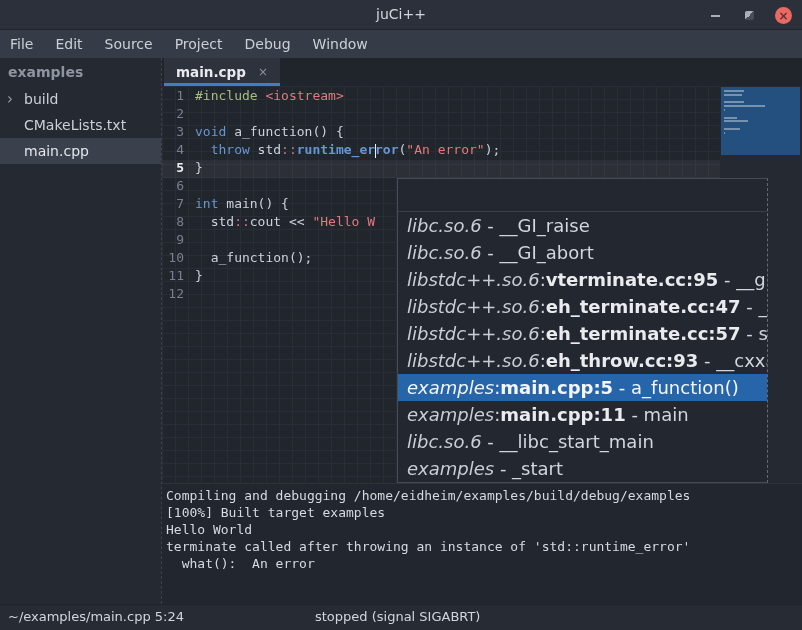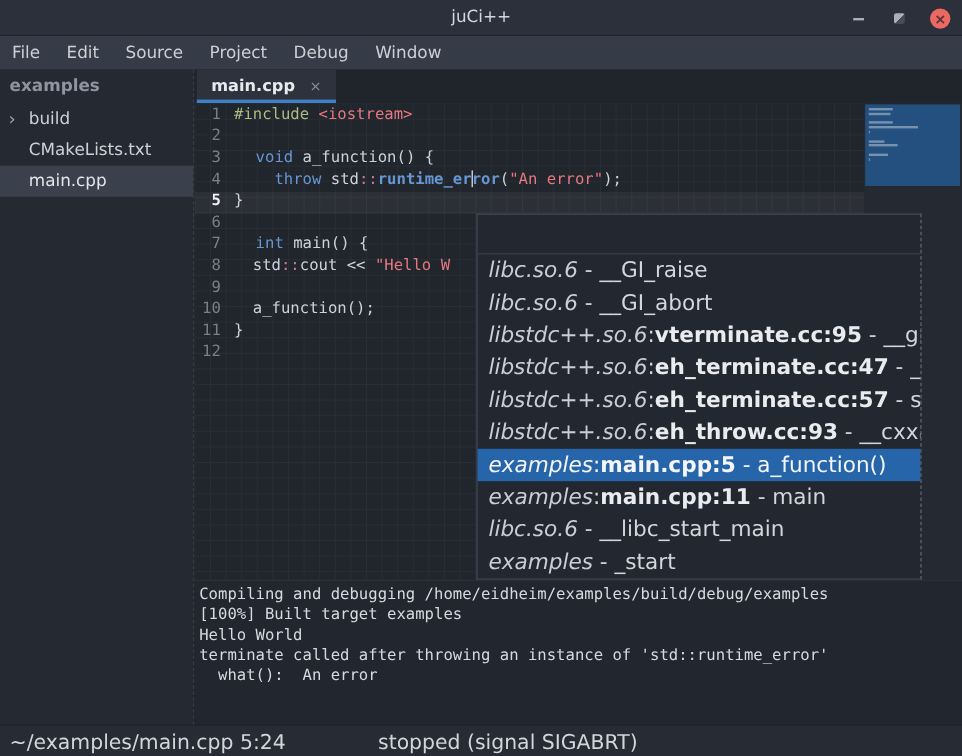--- a/index.html
+++ b/index.html
@@ -61,21 +61,21 @@
   .gutter { position:absolute; left:0; top:2px; width:28px; text-align:right; }
   .gnum { height:18px; line-height:18px; padding-right:6px; color:var(--gutter_text);
           font:13px "DejaVu Sans Mono", monospace; }
   .gnum.cur { color:#edeff2; font-weight:bold; }
   .code { position:absolute; left:33px; top:2px; right:82px; }
   .cline { height:18px; line-height:18px; white-space:pre;
            font:13px "DejaVu Sans Mono", monospace; }
   .tk-plain { color:var(--code_text); }
   .tk-green { color:var(--preproc_green); }
   .tk-red   { color:var(--string_red); }
-  .tk-blue  { color:var(--keyword_blue);margin-left:18px; }
+  .tk-blue  { color:var(--keyword_blue); }
   .tk-bluebold { color:var(--keyword_blue); font-weight:bold; }
   .tk-pink  { color:var(--scope_pink); }
   .caret { display:inline-block; width:1px; height:14px; background:#eef1f5;
            vertical-align:middle; margin:0 -0.5px; }
 
   
   .minimap { position:absolute; right:0; top:0; width:82px; height:100%;
              background:var(--sidebar_bg); }
   .mini-view { position:absolute; left:1px; top:1px; width:79px; height:68px;
                background:var(--minimap_blue); }
@@ -96,21 +96,21 @@
   .prow { height:27px; line-height:27px; padding-left:9px; font-size:18px;
           color:var(--popup_text); white-space:nowrap; overflow:hidden; cursor:default; }
   .prow i { color:#c9ced6; }
   .prow b { color:#e9ebee; }
   .prow.sel { background:var(--popup_selected); color:#f4f6f9; }
   .prow.sel i, .prow.sel b { color:#f4f6f9; }
 
   
   .statusbar { position:absolute; left:0; top:604px; width:802px; height:26px;
                background:var(--statusbar_bg); border-top:1px solid #1f232b;
-               font-size:17px; color:var(--statusbar_text); }
+               font-size:13px; color:var(--statusbar_text); }
   .status-left { position:absolute; left:8px; top:4px; }
   .status-center { position:absolute; left:315px; top:4px; }
 </style>
 </head>
 <body>
 
 <div class="app">
 
   <div class="titlebar">
     <div class="title">juCi++</div>

